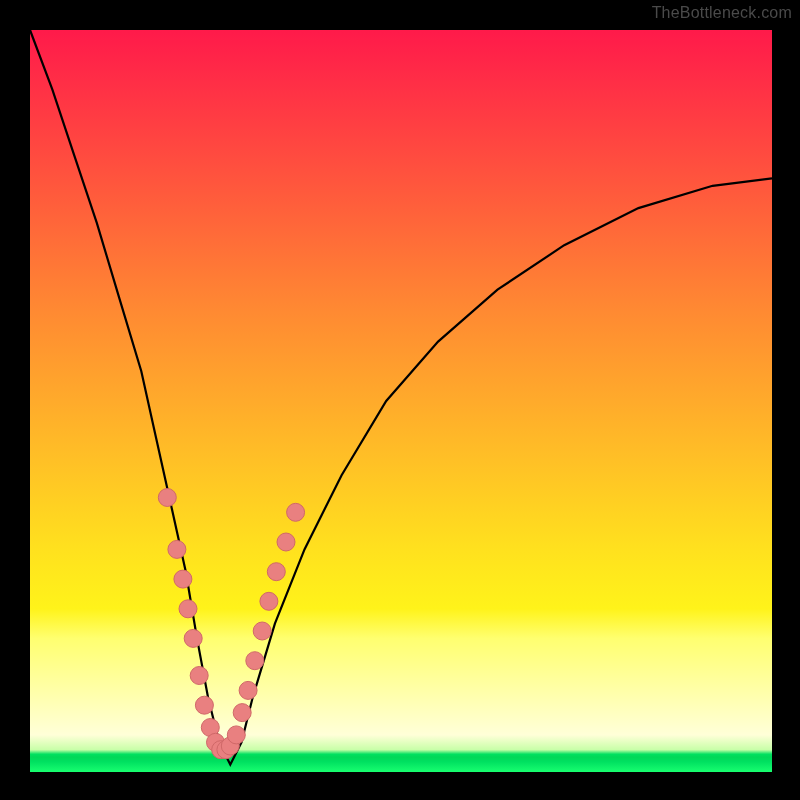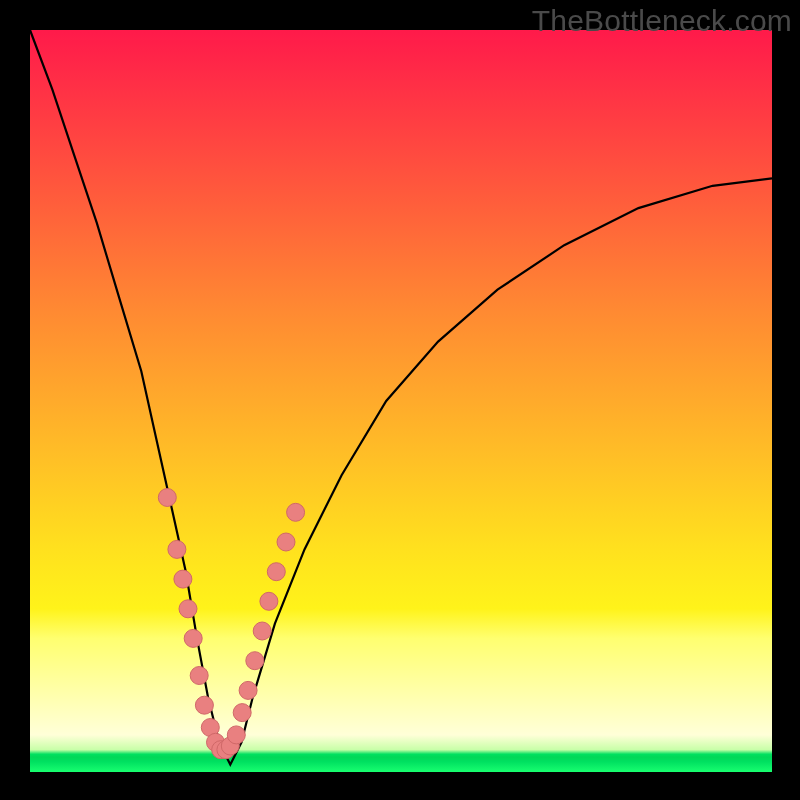--- a/index.html
+++ b/index.html
@@ -43,21 +43,21 @@
       #00d858 98.0%,
       #00e060 98.6%,
       #18ff70 100%
     );
   }
   .watermark {
     position: absolute;
     top: 4px;
     right: 8px;
     color: #4a4a4a;
-    font-size: 30px;
+    font-size: 16px;
     font-weight: 500;
     letter-spacing: 0.2px;
     user-select: none;
   }
   svg.curves {
     position: absolute;
     left: 30px;
     top: 30px;
     width: 742px;
     height: 742px;

